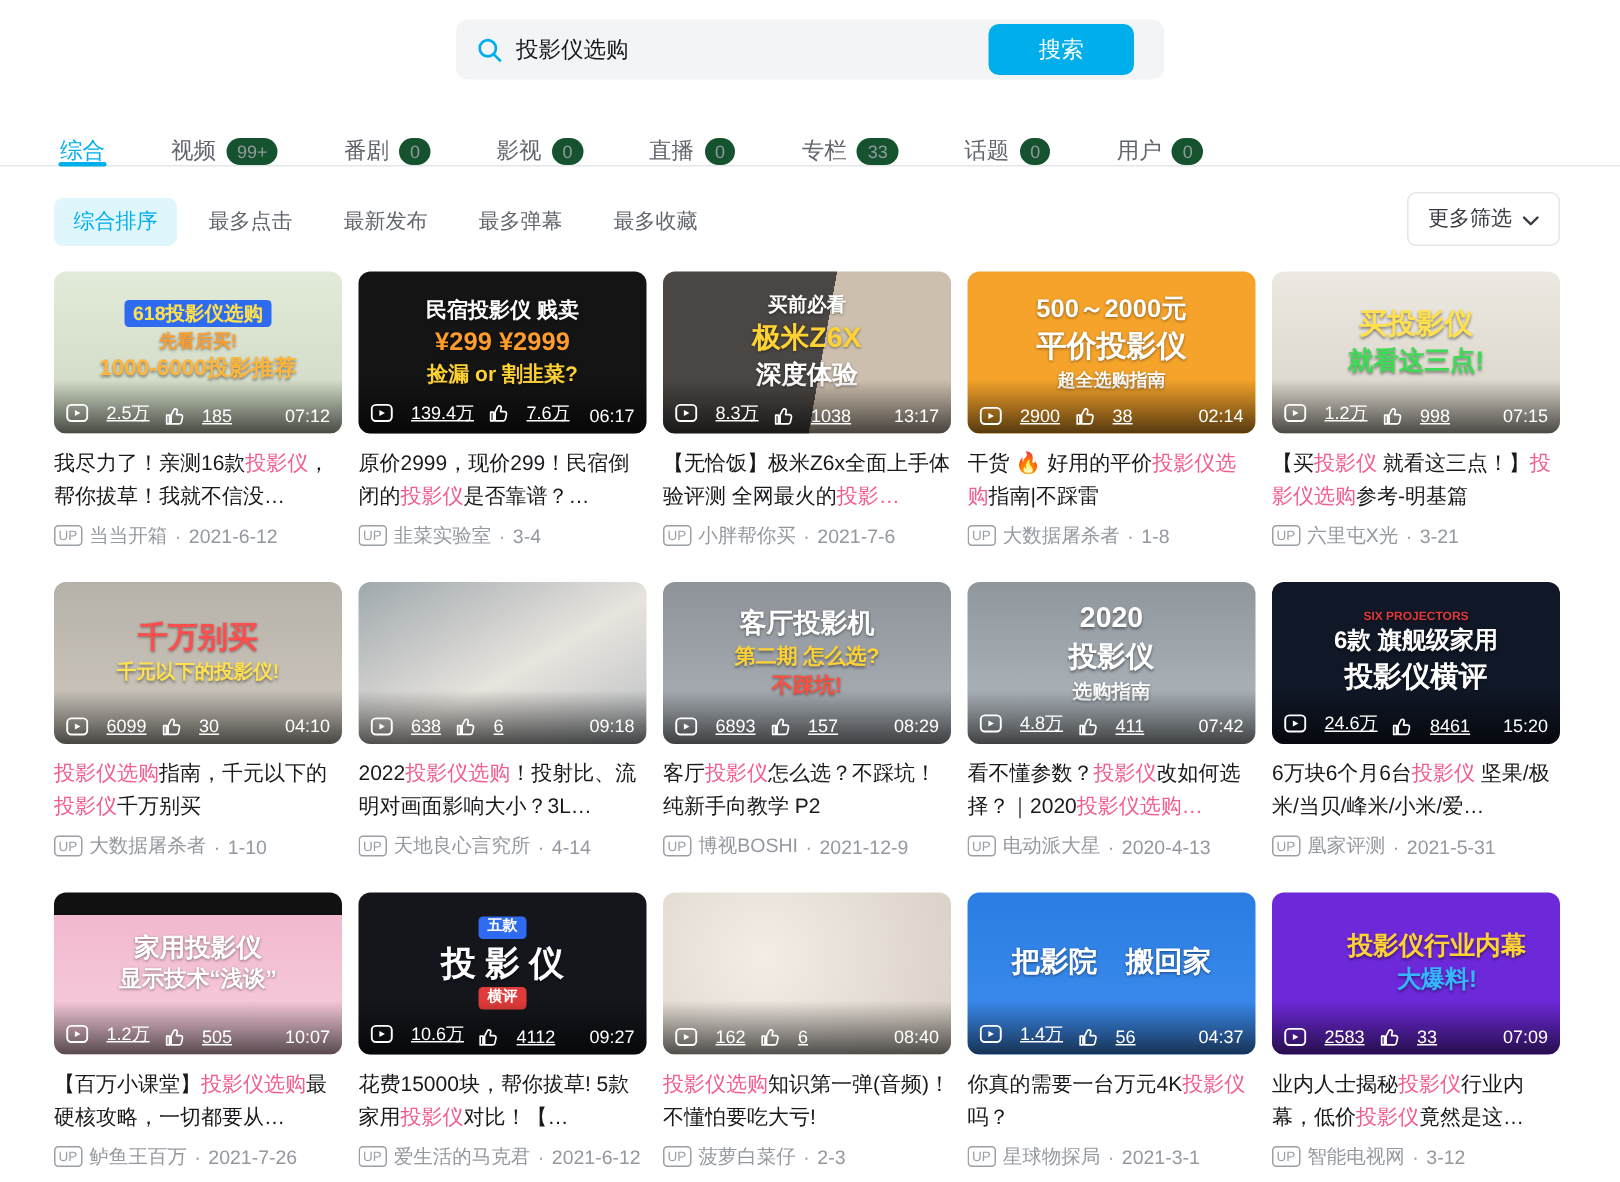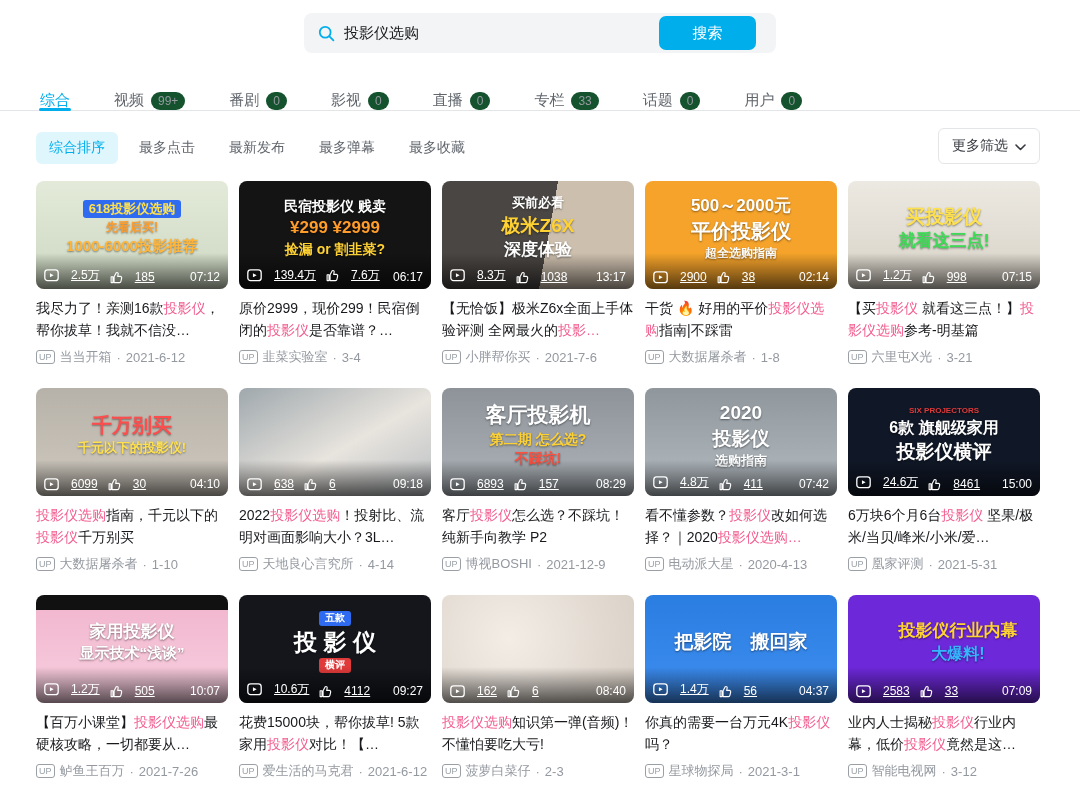--- a/index.html
+++ b/index.html
@@ -376,21 +376,21 @@
       <span class="up-badge">UP</span>
       <span>天地良心言究所</span>
       <span>·</span>
       <span>4-14</span>
     </div>
   </div>
 
   <div class="card">
     <div class="thumb" style="background: linear-gradient(rgb(141, 147, 153), rgb(174, 180, 186));">
       <div class="thumb-lines">
-          <div style="color: rgb(255, 255, 255); font-size: 21px;">客厅投影机</div>
+          <div style="color: rgb(255, 255, 255); font-size: 18px;">客厅投影机</div>
           <div style="color: rgb(255, 210, 52); font-size: 14px;">第二期 怎么选?</div>
           <div style="color: rgb(255, 79, 63); font-size: 14px;">不踩坑!</div>
         </div>
       <div class="stats">
         <span class="stat">
           <span>
             <svg width="15" height="13" viewBox="0 0 16 14" fill="none">
               <rect x="0.8" y="1" width="14.4" height="11.6" rx="3" stroke="#fff" stroke-width="1.4"></rect>
               <path d="M6.3 4.6v4.4l4-2.2z" fill="#fff"></path>
             </svg>
@@ -472,21 +472,21 @@
           <span>24.6万</span>
         </span>
         <span class="stat">
           <span>
             <svg width="13" height="13" viewBox="0 0 14 14" fill="none">
               <path d="M1.2 6.2h2v6.3h-2z M4.4 12.5h5.8c.8 0 1.4-.55 1.55-1.3l.8-3.6c.2-.95-.5-1.8-1.5-1.8H8.3l.5-2.6c.15-.8-.45-1.55-1.3-1.55-.45 0-.85.25-1.1.65L4.4 6.2z" stroke="#fff" stroke-width="1.2" stroke-linejoin="round"></path>
             </svg>
           </span>
           <span>8461</span>
         </span>
-        <span class="duration">15:00</span>
+        <span class="duration">15:20</span>
       </div>
     </div>
     <div class="title"><span>6万块6个月6台</span><span class="hl">投影仪</span><span> 坚果/极米/当贝/峰米/小米/爱…</span></div>
     <div class="upline">
       <span class="up-badge">UP</span>
       <span>凰家评测</span>
       <span>·</span>
       <span>2021-5-31</span>
     </div>
   </div>

